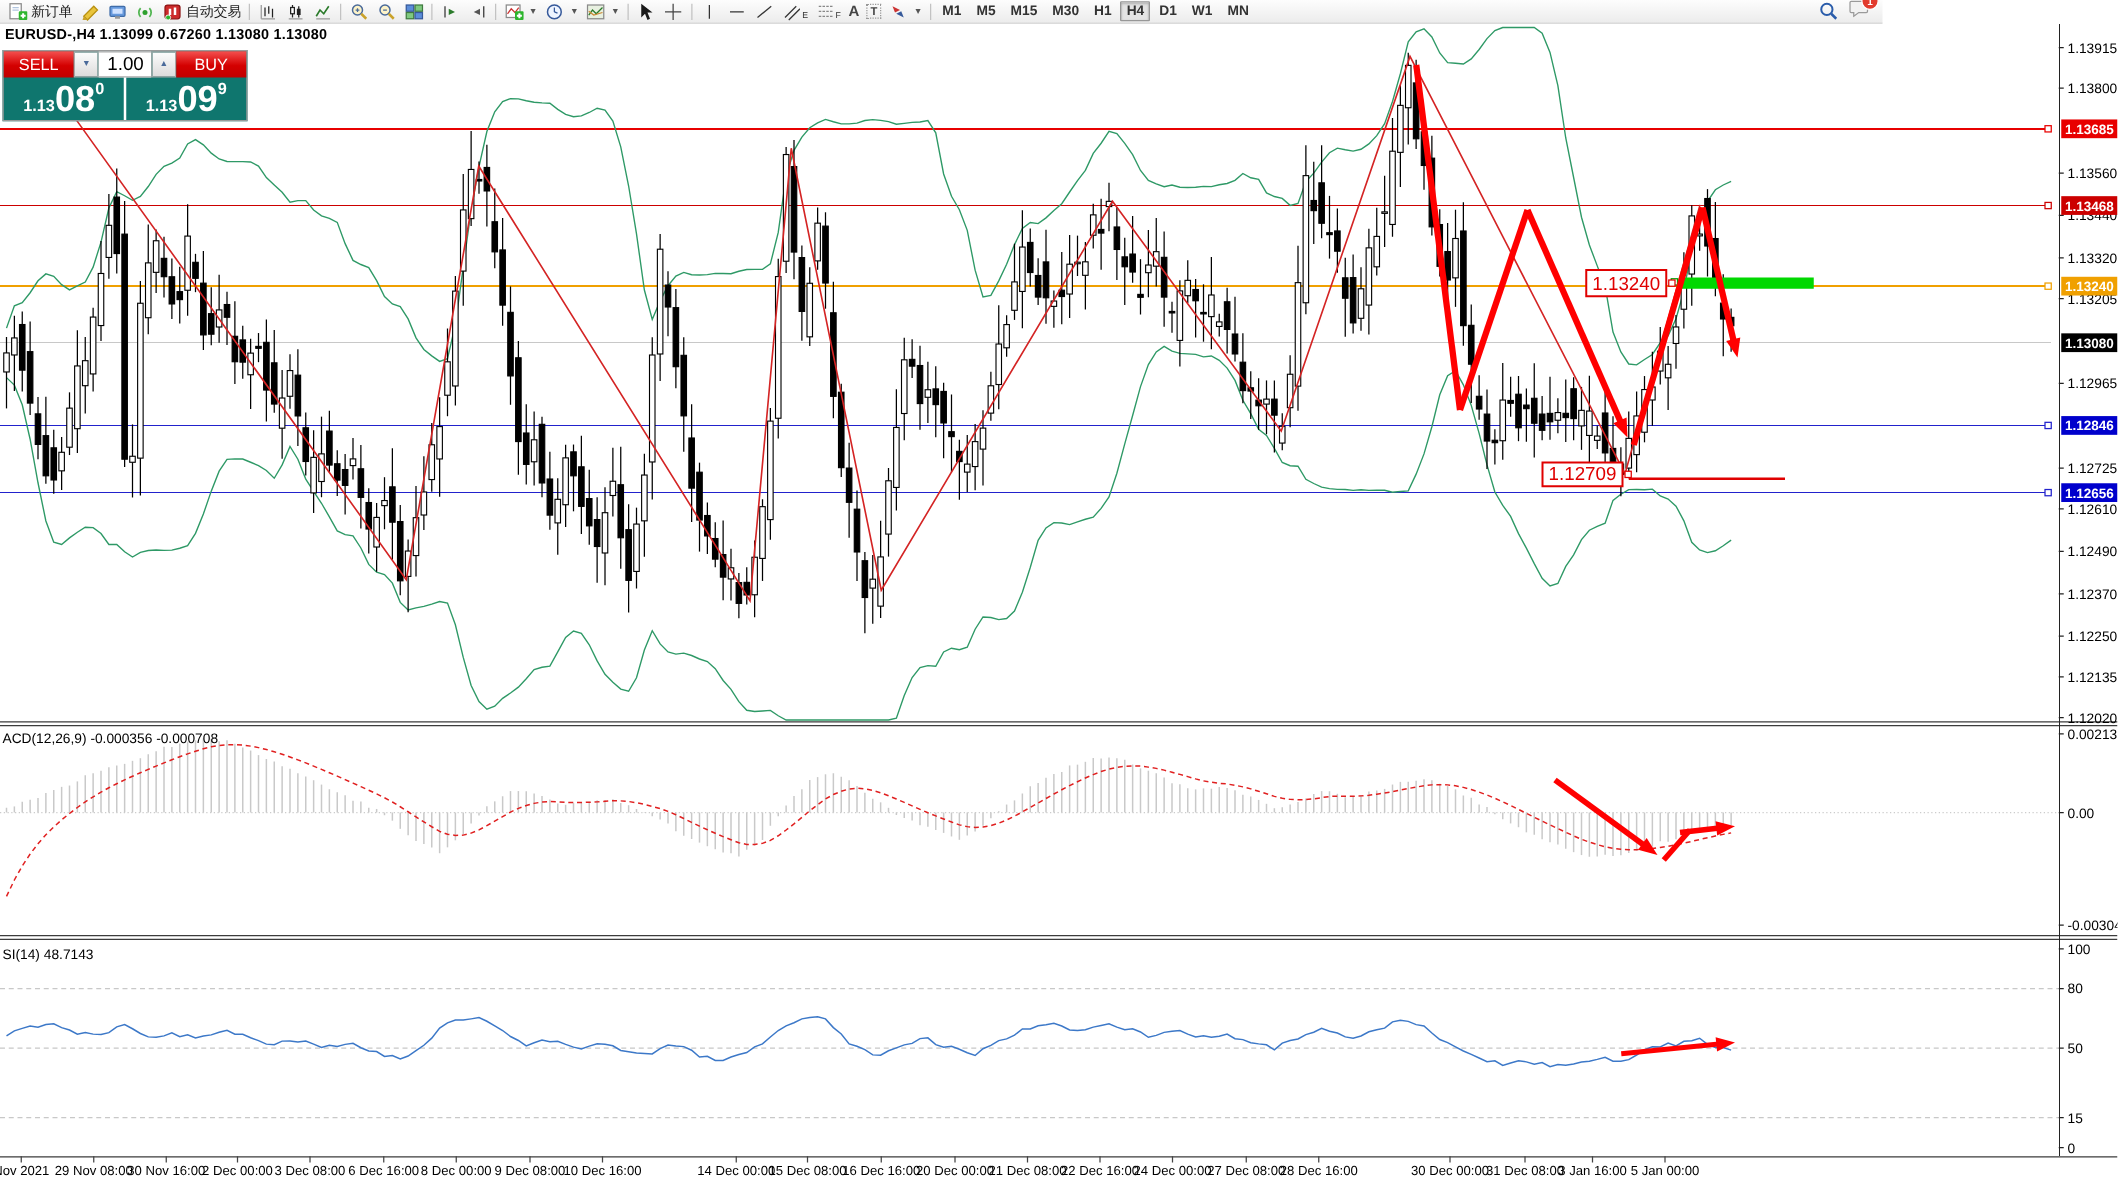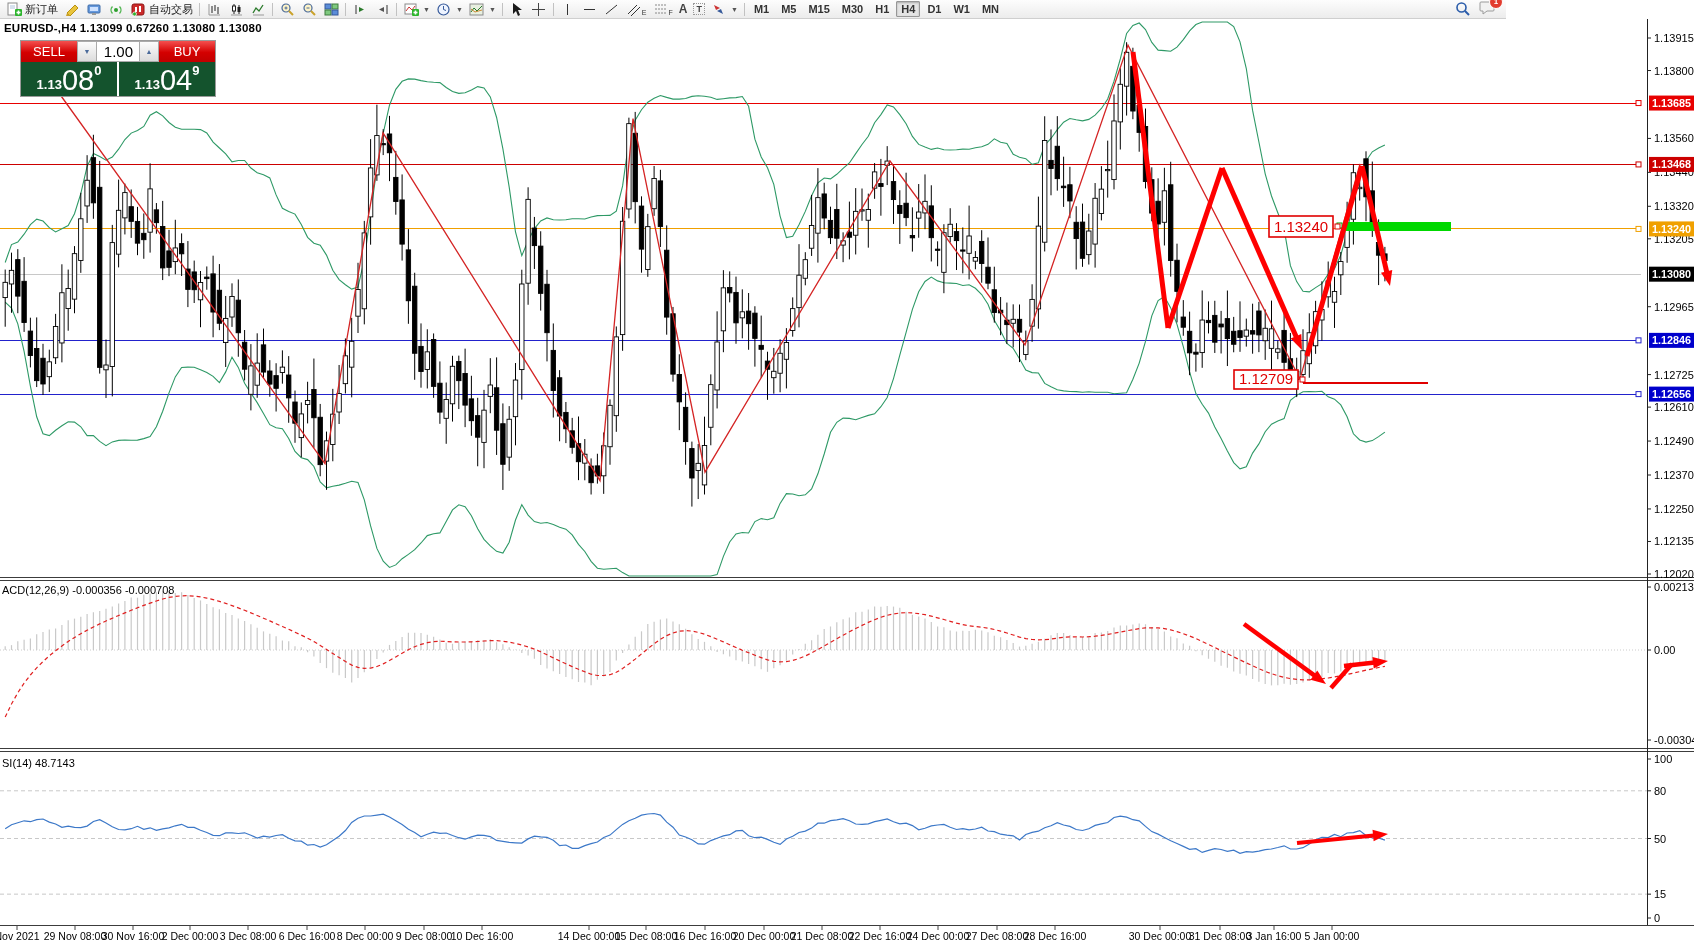--- a/index.html
+++ b/index.html
@@ -16,32 +16,32 @@
   .tb-right{margin-left:auto;display:flex;align-items:center;gap:8px;padding-right:10px;}
   .chatwrap{position:relative;}
   .badge{position:absolute;top:-5px;right:-7px;background:#e23b2e;color:#fff;border-radius:50%;
     width:12px;height:12px;font-size:8px;font-weight:700;display:flex;align-items:center;justify-content:center;border:1px solid #fff;}
   .glyphE,.glyphF{font-size:7px;color:#333;margin-left:-3px;margin-top:6px;}
   .glyphA{font-size:12px;font-weight:700;color:#444;}
   .glyphT{font-size:9px;font-weight:700;color:#444;border:1px dotted #999;padding:0 2px;}
   
   .sym{position:absolute;left:4px;top:22px;font-size:11.5px;font-weight:700;color:#000;z-index:5;letter-spacing:.2px;}
   
-  .trade{position:absolute;left:20px;top:40px;width:194px;z-index:5;border:1px solid #9a9a9a;background:#14532d;}
+  .trade{position:absolute;left:2px;top:40px;width:194px;z-index:5;border:1px solid #9a9a9a;background:#0f766e;}
   .trow1{display:flex;height:21px;}
   .btn-sell,.btn-buy{width:56px;display:flex;align-items:center;justify-content:center;color:#fff;
     font-size:13px;font-weight:400;background:linear-gradient(#f4504f,#d40000 55%,#c00000);}
   .vol-step{width:20px;display:flex;align-items:center;justify-content:center;background:linear-gradient(#fcfcfc,#dcdcdc);
     border:1px solid #aaa;box-sizing:border-box;color:#4a6a9a;font-size:7px;}
   .vol{flex:1;min-width:0;border:1px solid #aaa;border-left:none;border-right:none;text-align:right;
     font-size:15px;font-family:"Liberation Sans",sans-serif;padding:0 6px 0 0;outline:none;}
   .trow2{display:flex;height:34px;}
   .px{flex:1;display:flex;align-items:flex-end;justify-content:center;color:#fff;padding-bottom:1px;}
   .px-small{font-size:13px;font-weight:700;line-height:20px;}
-  .px-big{font-size:29px;font-weight:400;line-height:29px;letter-spacing:0;}
+  .px-big{font-size:29px;font-weight:700;line-height:29px;letter-spacing:0;}
   .px-sup{font-size:13px;font-weight:700;line-height:13px;align-self:flex-start;margin-top:2px;}
   .pdiv{width:2px;background:#fff;}
   #chart-svg{position:absolute;top:0;left:0;z-index:1;}
 </style>
 </head>
 <body>
 
 <div class="toolbar">
   <div class="tbtn">
     <span class="ti">
@@ -320,21 +320,21 @@
   </div>
   <div class="trow2">
     <div class="px">
       <span class="px-small">1.13</span>
         <span class="px-big">08</span>
         <span class="px-sup">0</span>
     </div>
     <div class="pdiv"></div>
     <div class="px">
       <span class="px-small">1.13</span>
-        <span class="px-big">04</span>
+        <span class="px-big">09</span>
         <span class="px-sup">9</span>
     </div>
   </div>
 </div>
 
 <svg id="chart-svg" width="1694" height="946">
     <rect x="0" y="19" width="1694" height="927" fill="#fff"></rect>
     <g>
       <line x1="0" y1="103.05540897098157" x2="1641" y2="103.05540897098157" stroke="#e80000" stroke-width="1.1" shape-rendering="crispEdges"></line>
       <rect x="1636" y="100.55540897098157" width="5" height="5" fill="#fff" stroke="#e80000"></rect>

